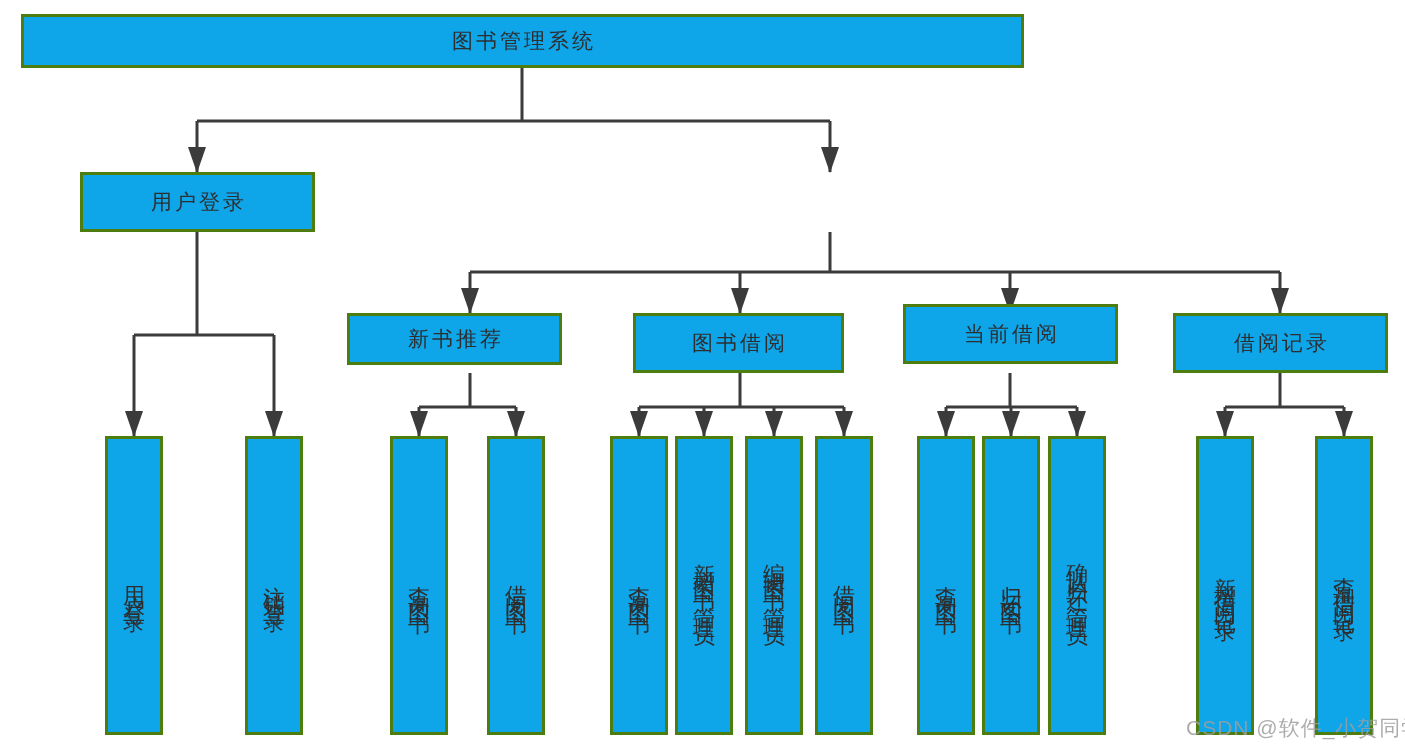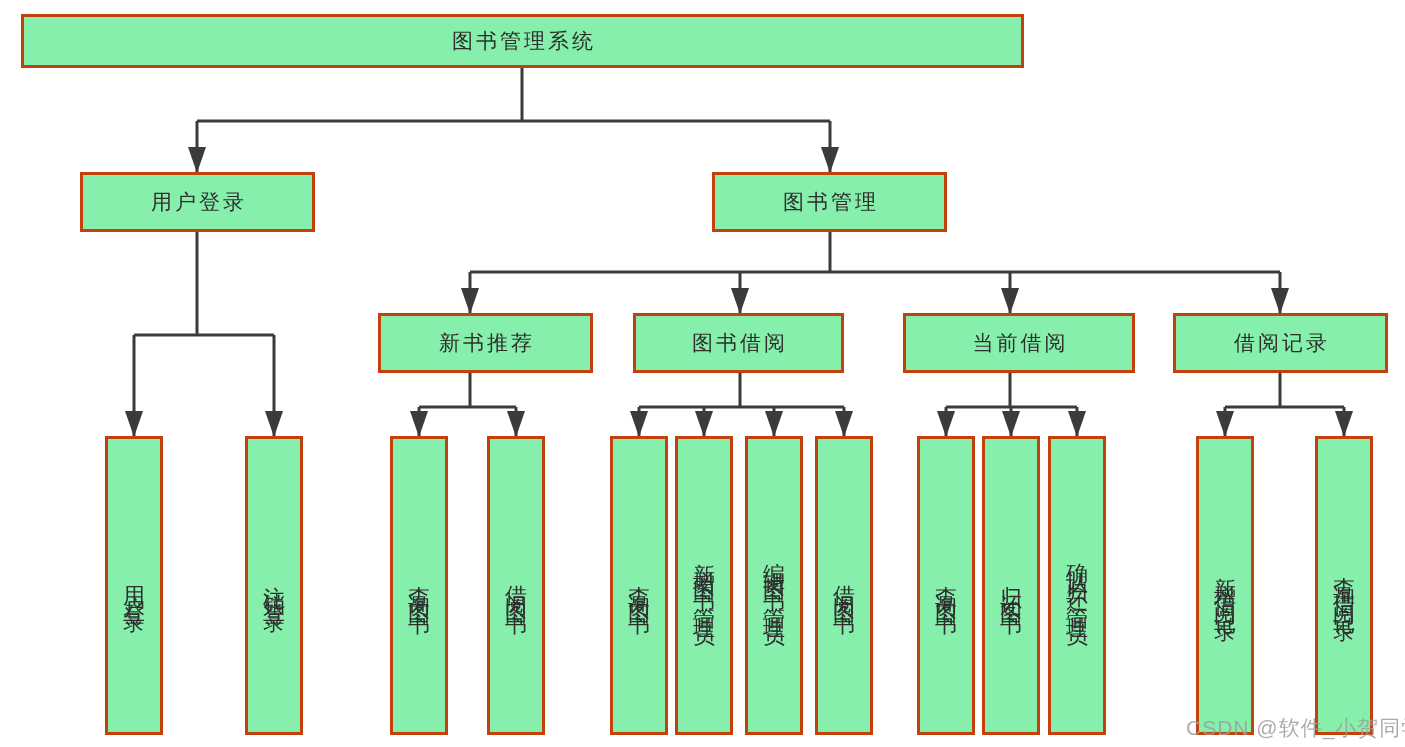--- a/index.html
+++ b/index.html
@@ -12,22 +12,22 @@
     overflow: hidden;
   }
   .connectors {
     position: absolute;
     left: 0; top: 0;
     width: 1405px; height: 747px;
   }
   .node {
     position: absolute;
     box-sizing: border-box;
-    background: #86efac;
-    border: 3px solid #c2410c;
+    background: #0ea5e9;
+    border: 3px solid #4d7c0f;
     display: flex;
     align-items: center;
     justify-content: center;
     color: #2e2e2e;
     z-index: 2;
   }
   .hnode {
     font-size: 21px;
     letter-spacing: 3px;
     text-indent: 3px;
@@ -98,25 +98,24 @@
       <line x1="1011" y1="407" x2="1011" y2="436"></line>
       <line x1="1077" y1="407" x2="1077" y2="436"></line>
       <line x1="1225" y1="407" x2="1225" y2="436"></line>
       <line x1="1344" y1="407" x2="1344" y2="436"></line>
     </g>
   </svg>
 
   <div class="node hnode" style="left:21px; top:14px; width:1003px; height:54px;">图书管理系统</div>
 
   <div class="node hnode" style="left:80px; top:172px; width:235px; height:60px;">用户登录</div>
-  <div class="node hnode" style="left:712px; top:172px; width:235px; height:60px;">图书管理</div>
 
-  <div class="node hnode" style="left:378px; top:313px; width:215px; height:60px;">新书推荐</div>
+  <div class="node hnode" style="left:347px; top:313px; width:215px; height:52px;">新书推荐</div>
   <div class="node hnode" style="left:633px; top:313px; width:211px; height:60px;">图书借阅</div>
-  <div class="node hnode" style="left:903px; top:313px; width:232px; height:60px;">当前借阅</div>
+  <div class="node hnode" style="left:903px; top:304px; width:215px; height:60px;">当前借阅</div>
   <div class="node hnode" style="left:1173px; top:313px; width:215px; height:60px;">借阅记录</div>
 
   <div class="node vnode" style="left:105px; top:436px; width:58px; height:299px;">用户登录</div>
   <div class="node vnode" style="left:245px; top:436px; width:58px; height:299px;">注销登录</div>
 
   <div class="node vnode" style="left:390px; top:436px; width:58px; height:299px;">查询图书</div>
   <div class="node vnode" style="left:487px; top:436px; width:58px; height:299px;">借阅图书</div>
 
   <div class="node vnode" style="left:610px; top:436px; width:58px; height:299px;">查询图书</div>
   <div class="node vnode" style="left:675px; top:436px; width:58px; height:299px;">新增图书（管理员）</div>

